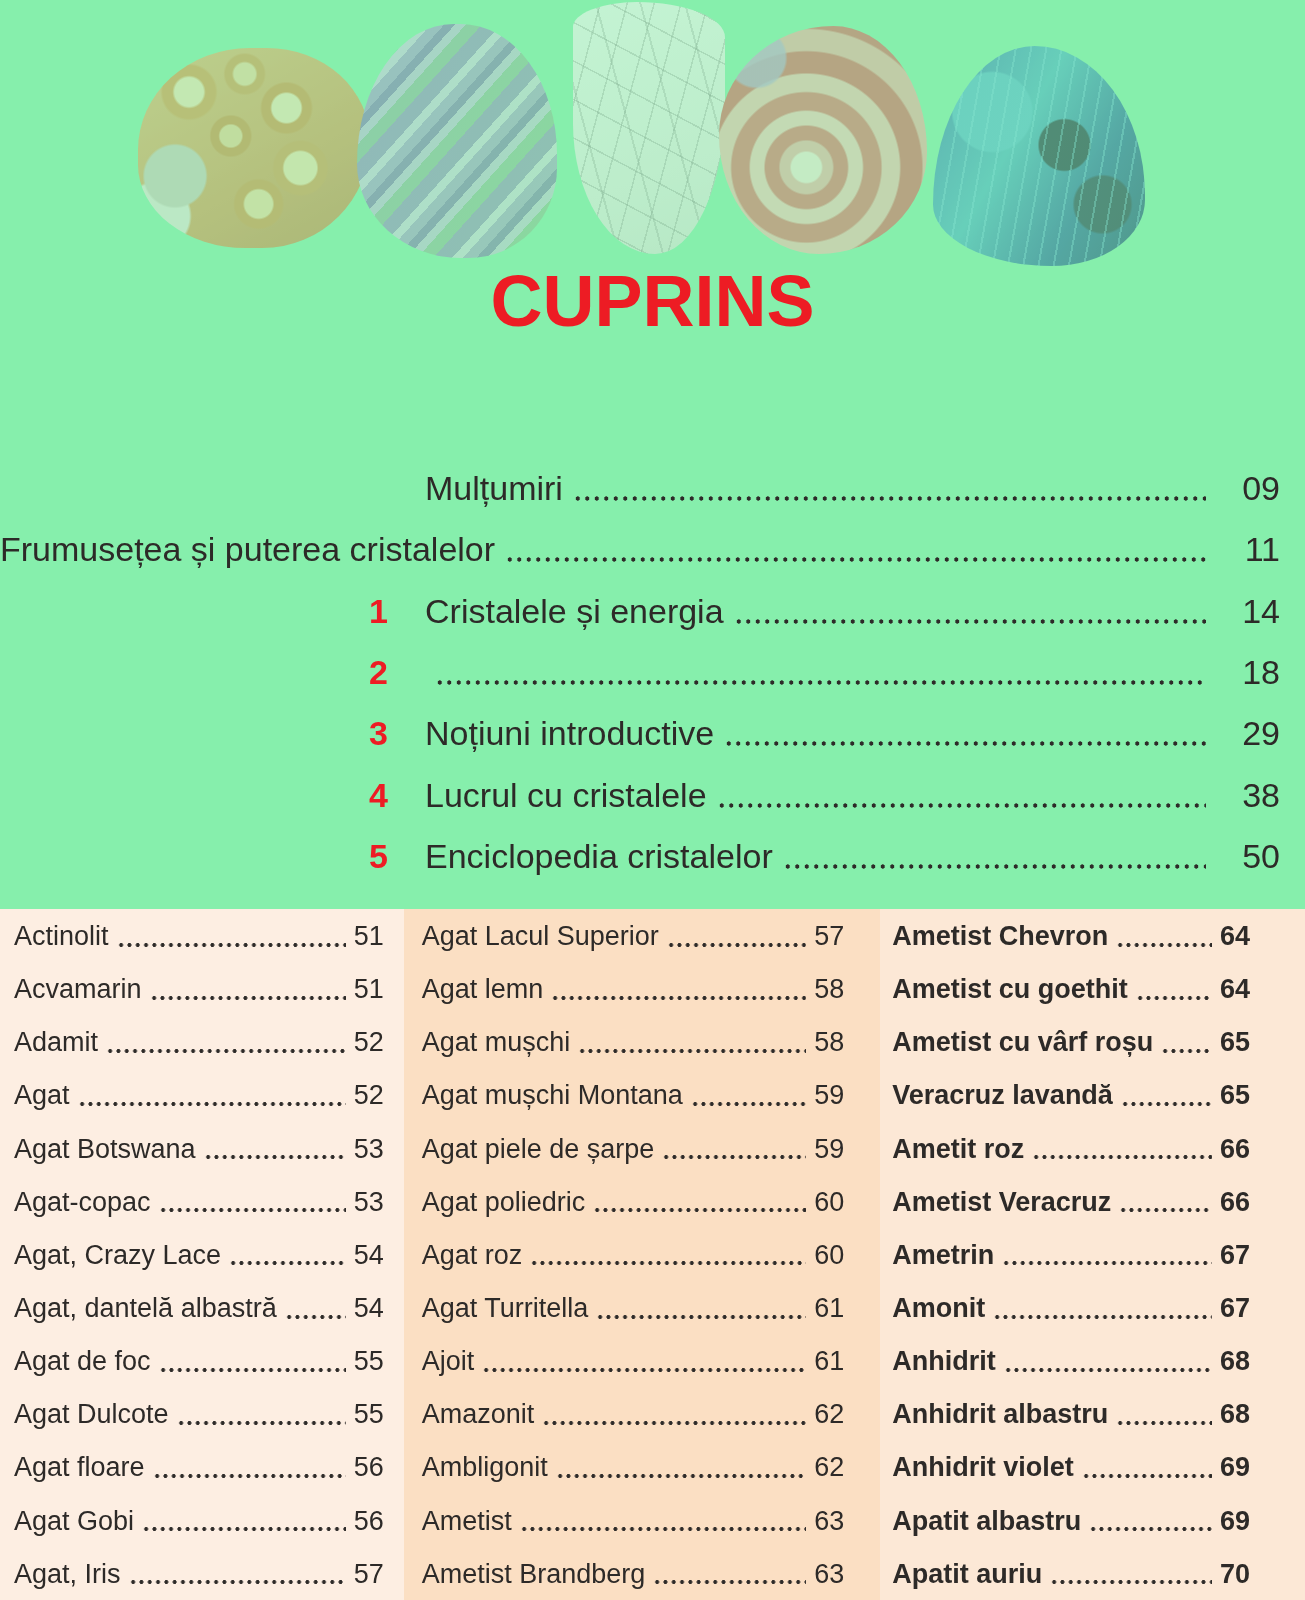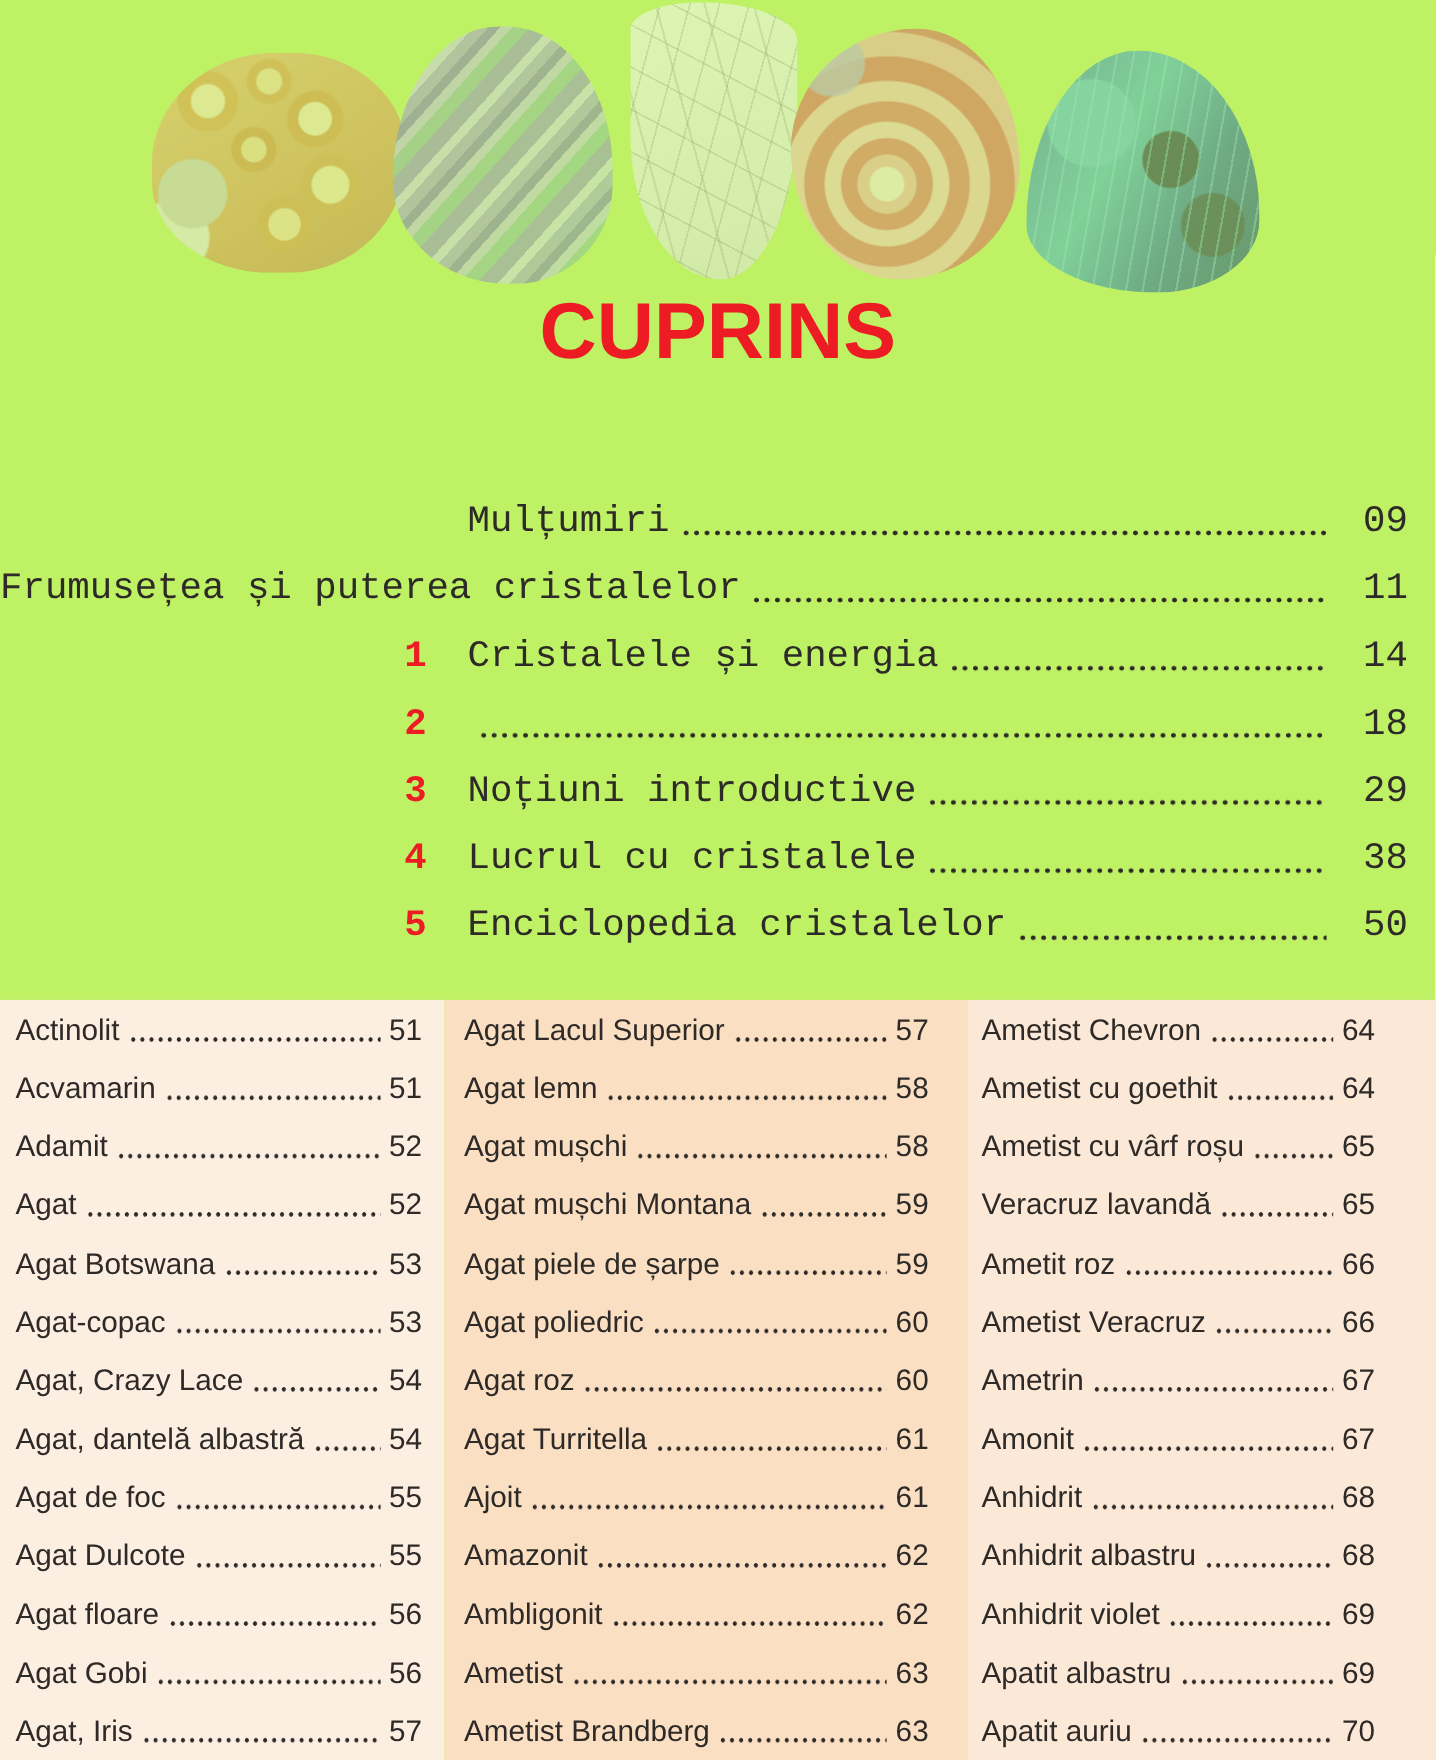--- a/index.html
+++ b/index.html
@@ -4,21 +4,21 @@
 <style>
   :root{
     --accent:#ed1c24;
     --text:#2d2a28;
     --col1:#fdeee2;
     --col2:#fbdfc3;
     --col3:#fce8d6;
   }
   html,body{margin:0;padding:0;background:#fff;}
   .page{
-    position:relative;width:1305px;height:1600px;background:#bef264;overflow:hidden;
+    position:relative;width:1305px;height:1600px;background:#86efac;overflow:hidden;
     font-family:"Liberation Sans",sans-serif;color:var(--text);
   }
 
   
   .crystal-strip{position:absolute;top:0;left:135px;width:1010px;height:268px;opacity:.55;}
   .stone{position:absolute;}
   .stone.jasper{
     left:3px;top:48px;width:232px;height:200px;
     border-radius:52% 48% 50% 50% / 55% 50% 58% 45%;
     background:
@@ -67,41 +67,41 @@
   }
 
   
   .page-title{
     position:absolute;top:262px;left:0;width:100%;height:78px;line-height:78px;
     margin:0;text-align:center;font-size:72px;font-weight:700;color:var(--accent);
     letter-spacing:0;
   }
 
   
-  .main-toc{position:absolute;top:444px;left:0;right:25px;font-family:Liberation Mono, monospace;}
+  .main-toc{position:absolute;top:458px;left:0;right:25px;}
   .toc-row{display:flex;align-items:center;height:61.3px;font-size:34px;}
   .toc-label{
     width:425px;box-sizing:border-box;padding-right:37px;text-align:right;
     color:var(--accent);font-weight:700;white-space:nowrap;flex:0 0 auto;
   }
   .toc-title{white-space:nowrap;flex:0 0 auto;}
   .leader{
     flex:1 1 auto;min-width:14px;height:7px;margin:0 12px 0 10px;
     transform:translateY(10px);
     background-image:radial-gradient(circle,var(--text) 1.9px,rgba(0,0,0,0) 2.4px);
     background-size:9.5px 7px;background-repeat:repeat-x;background-position:left center;
   }
   .toc-page{flex:0 0 auto;min-width:62px;text-align:right;}
 
   
   .index{position:absolute;top:909px;bottom:0;left:0;width:1305px;display:flex;}
   .col{box-sizing:border-box;height:100%;padding-top:1px;}
   .col1{width:405px;padding-left:14px;padding-right:20px;background:var(--col1);}
   .col2{width:478px;padding-left:18px;padding-right:36px;background:var(--col2);}
-  .col3{width:426px;padding-left:12px;padding-right:55px;background:var(--col3);}
+  .col3{width:426px;padding-left:12px;padding-right:55px;background:var(--col3);font-weight:bold;}
   .index-row{display:flex;align-items:center;height:53.15px;font-size:27px;}
   .ix-title{white-space:nowrap;flex:0 0 auto;}
   .leader.small{
     min-width:10px;height:6px;margin:0 8px 0 8px;transform:translateY(8px);
     background-image:radial-gradient(circle,var(--text) 1.7px,rgba(0,0,0,0) 2.2px);
     background-size:8.3px 6px;
   }
   .ix-page{flex:0 0 auto;text-align:right;}
 </style>
 </head>

